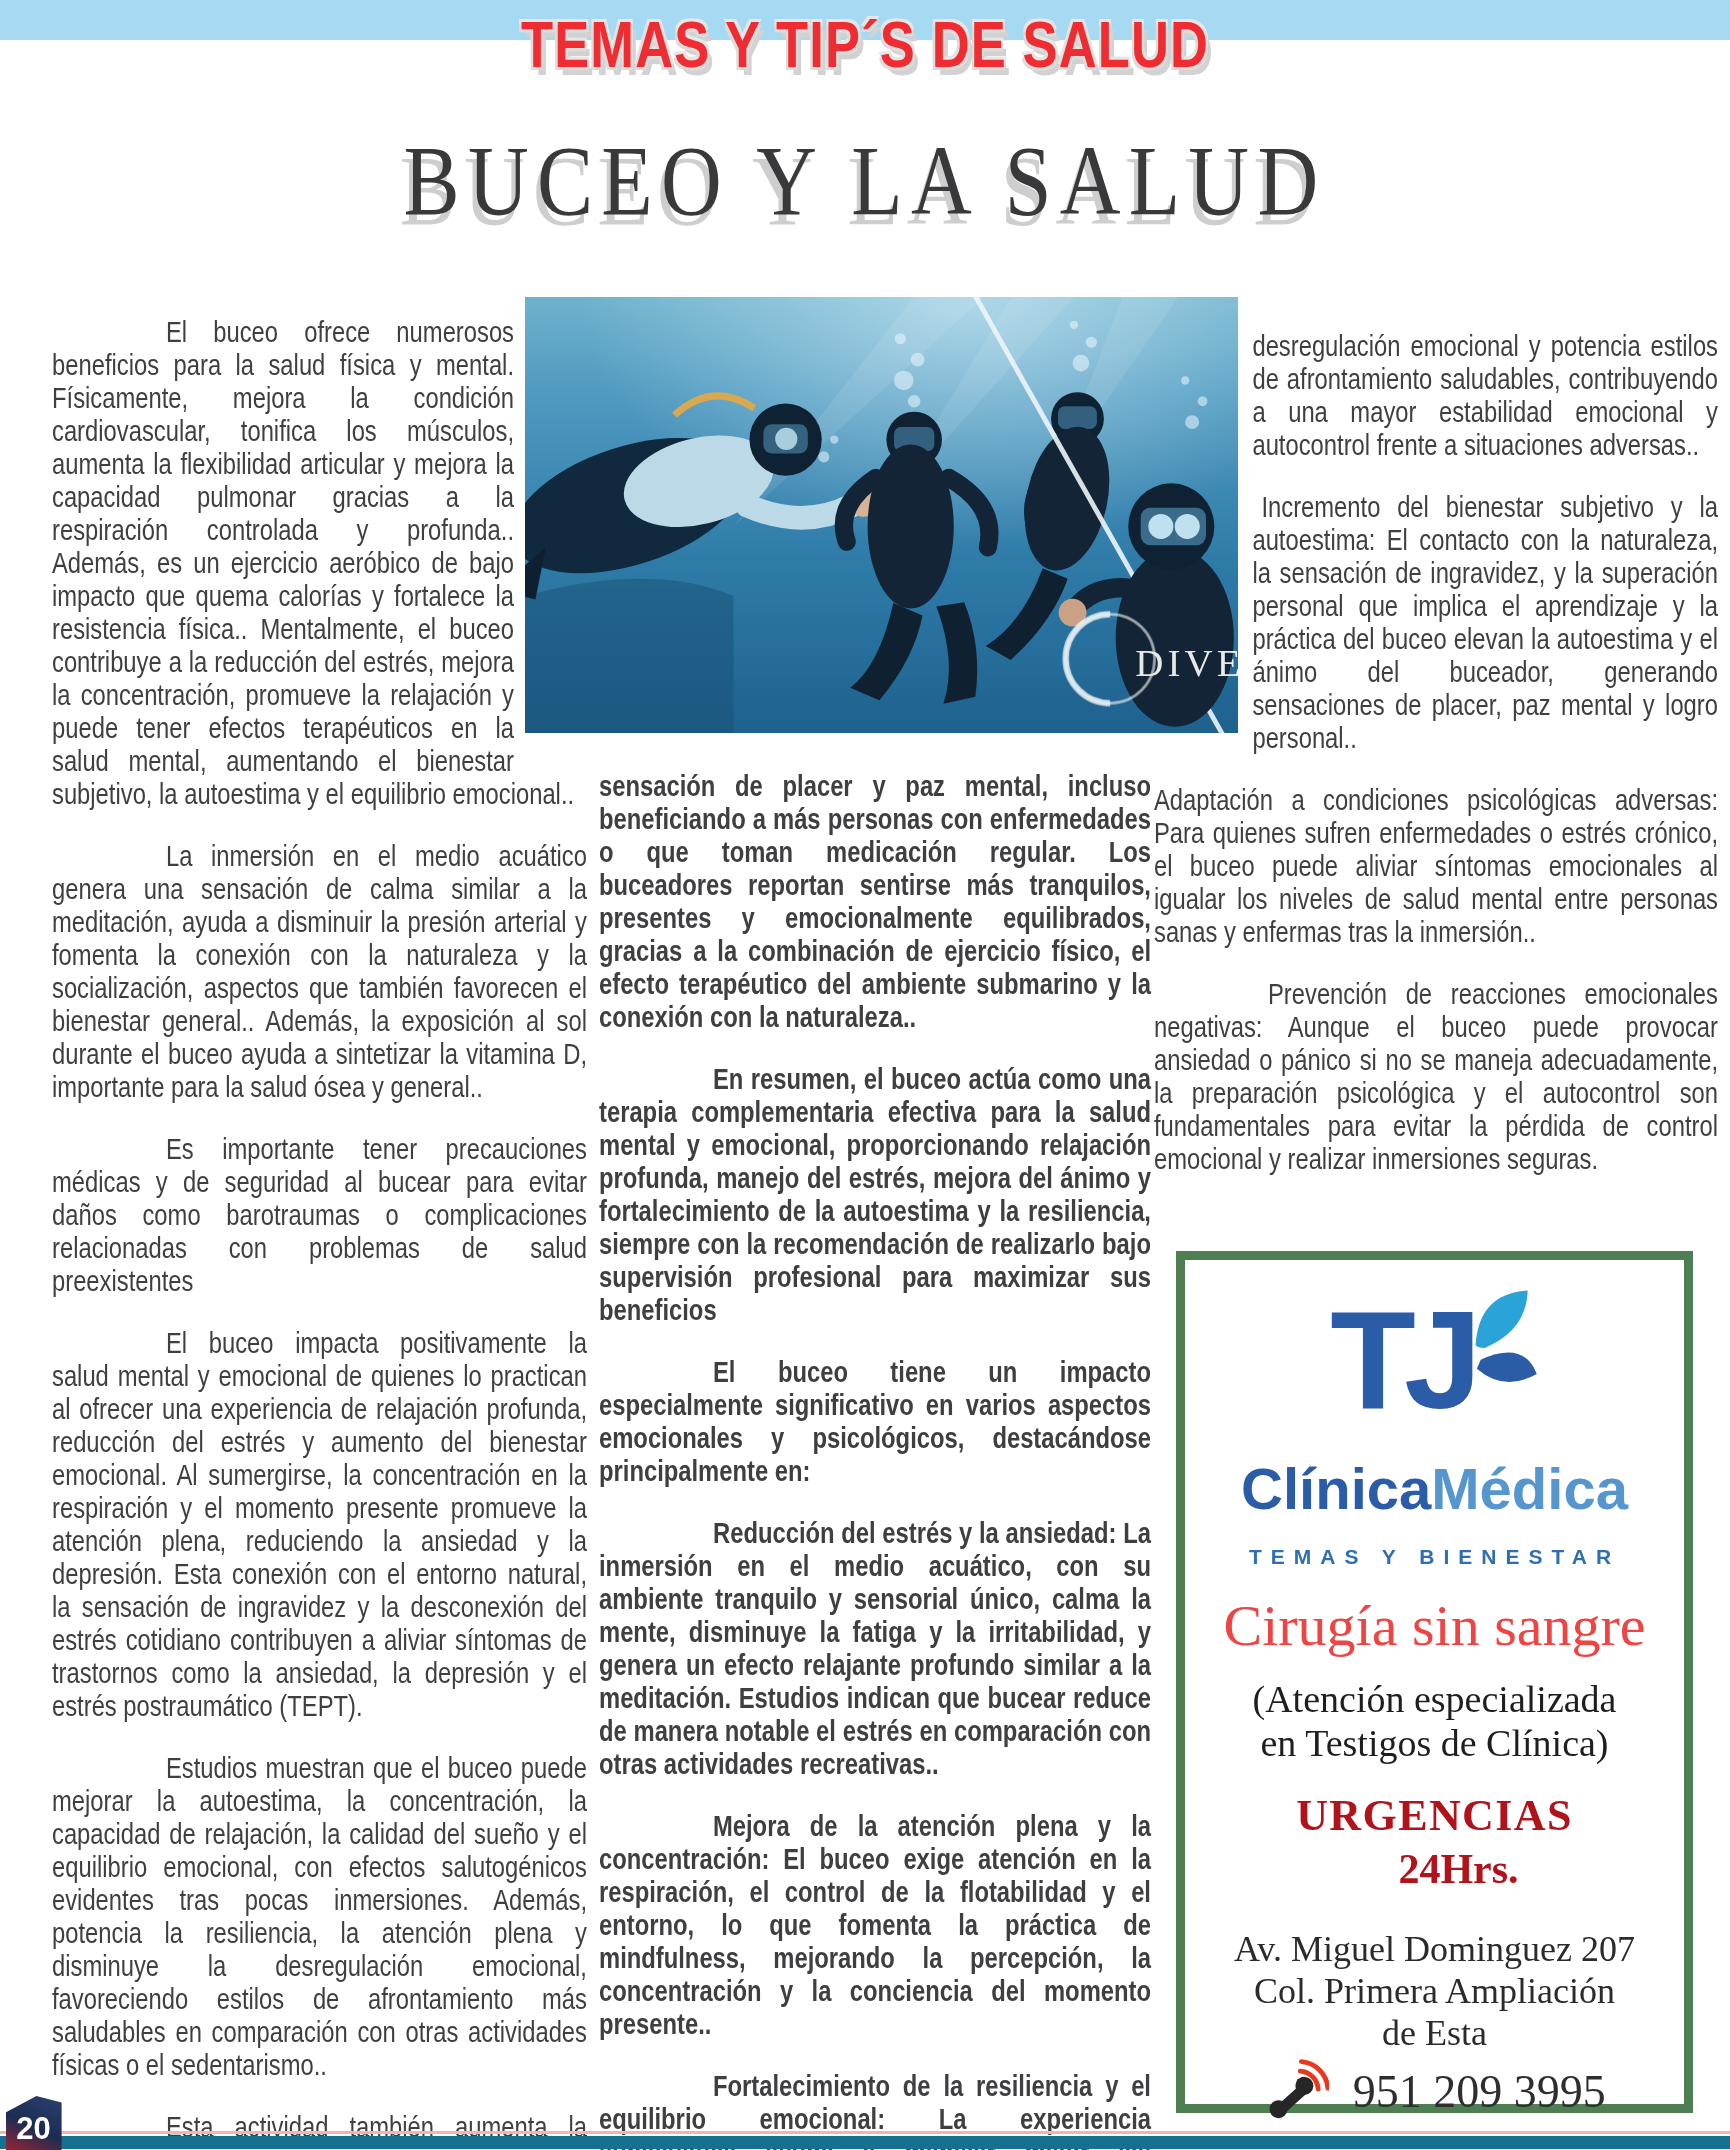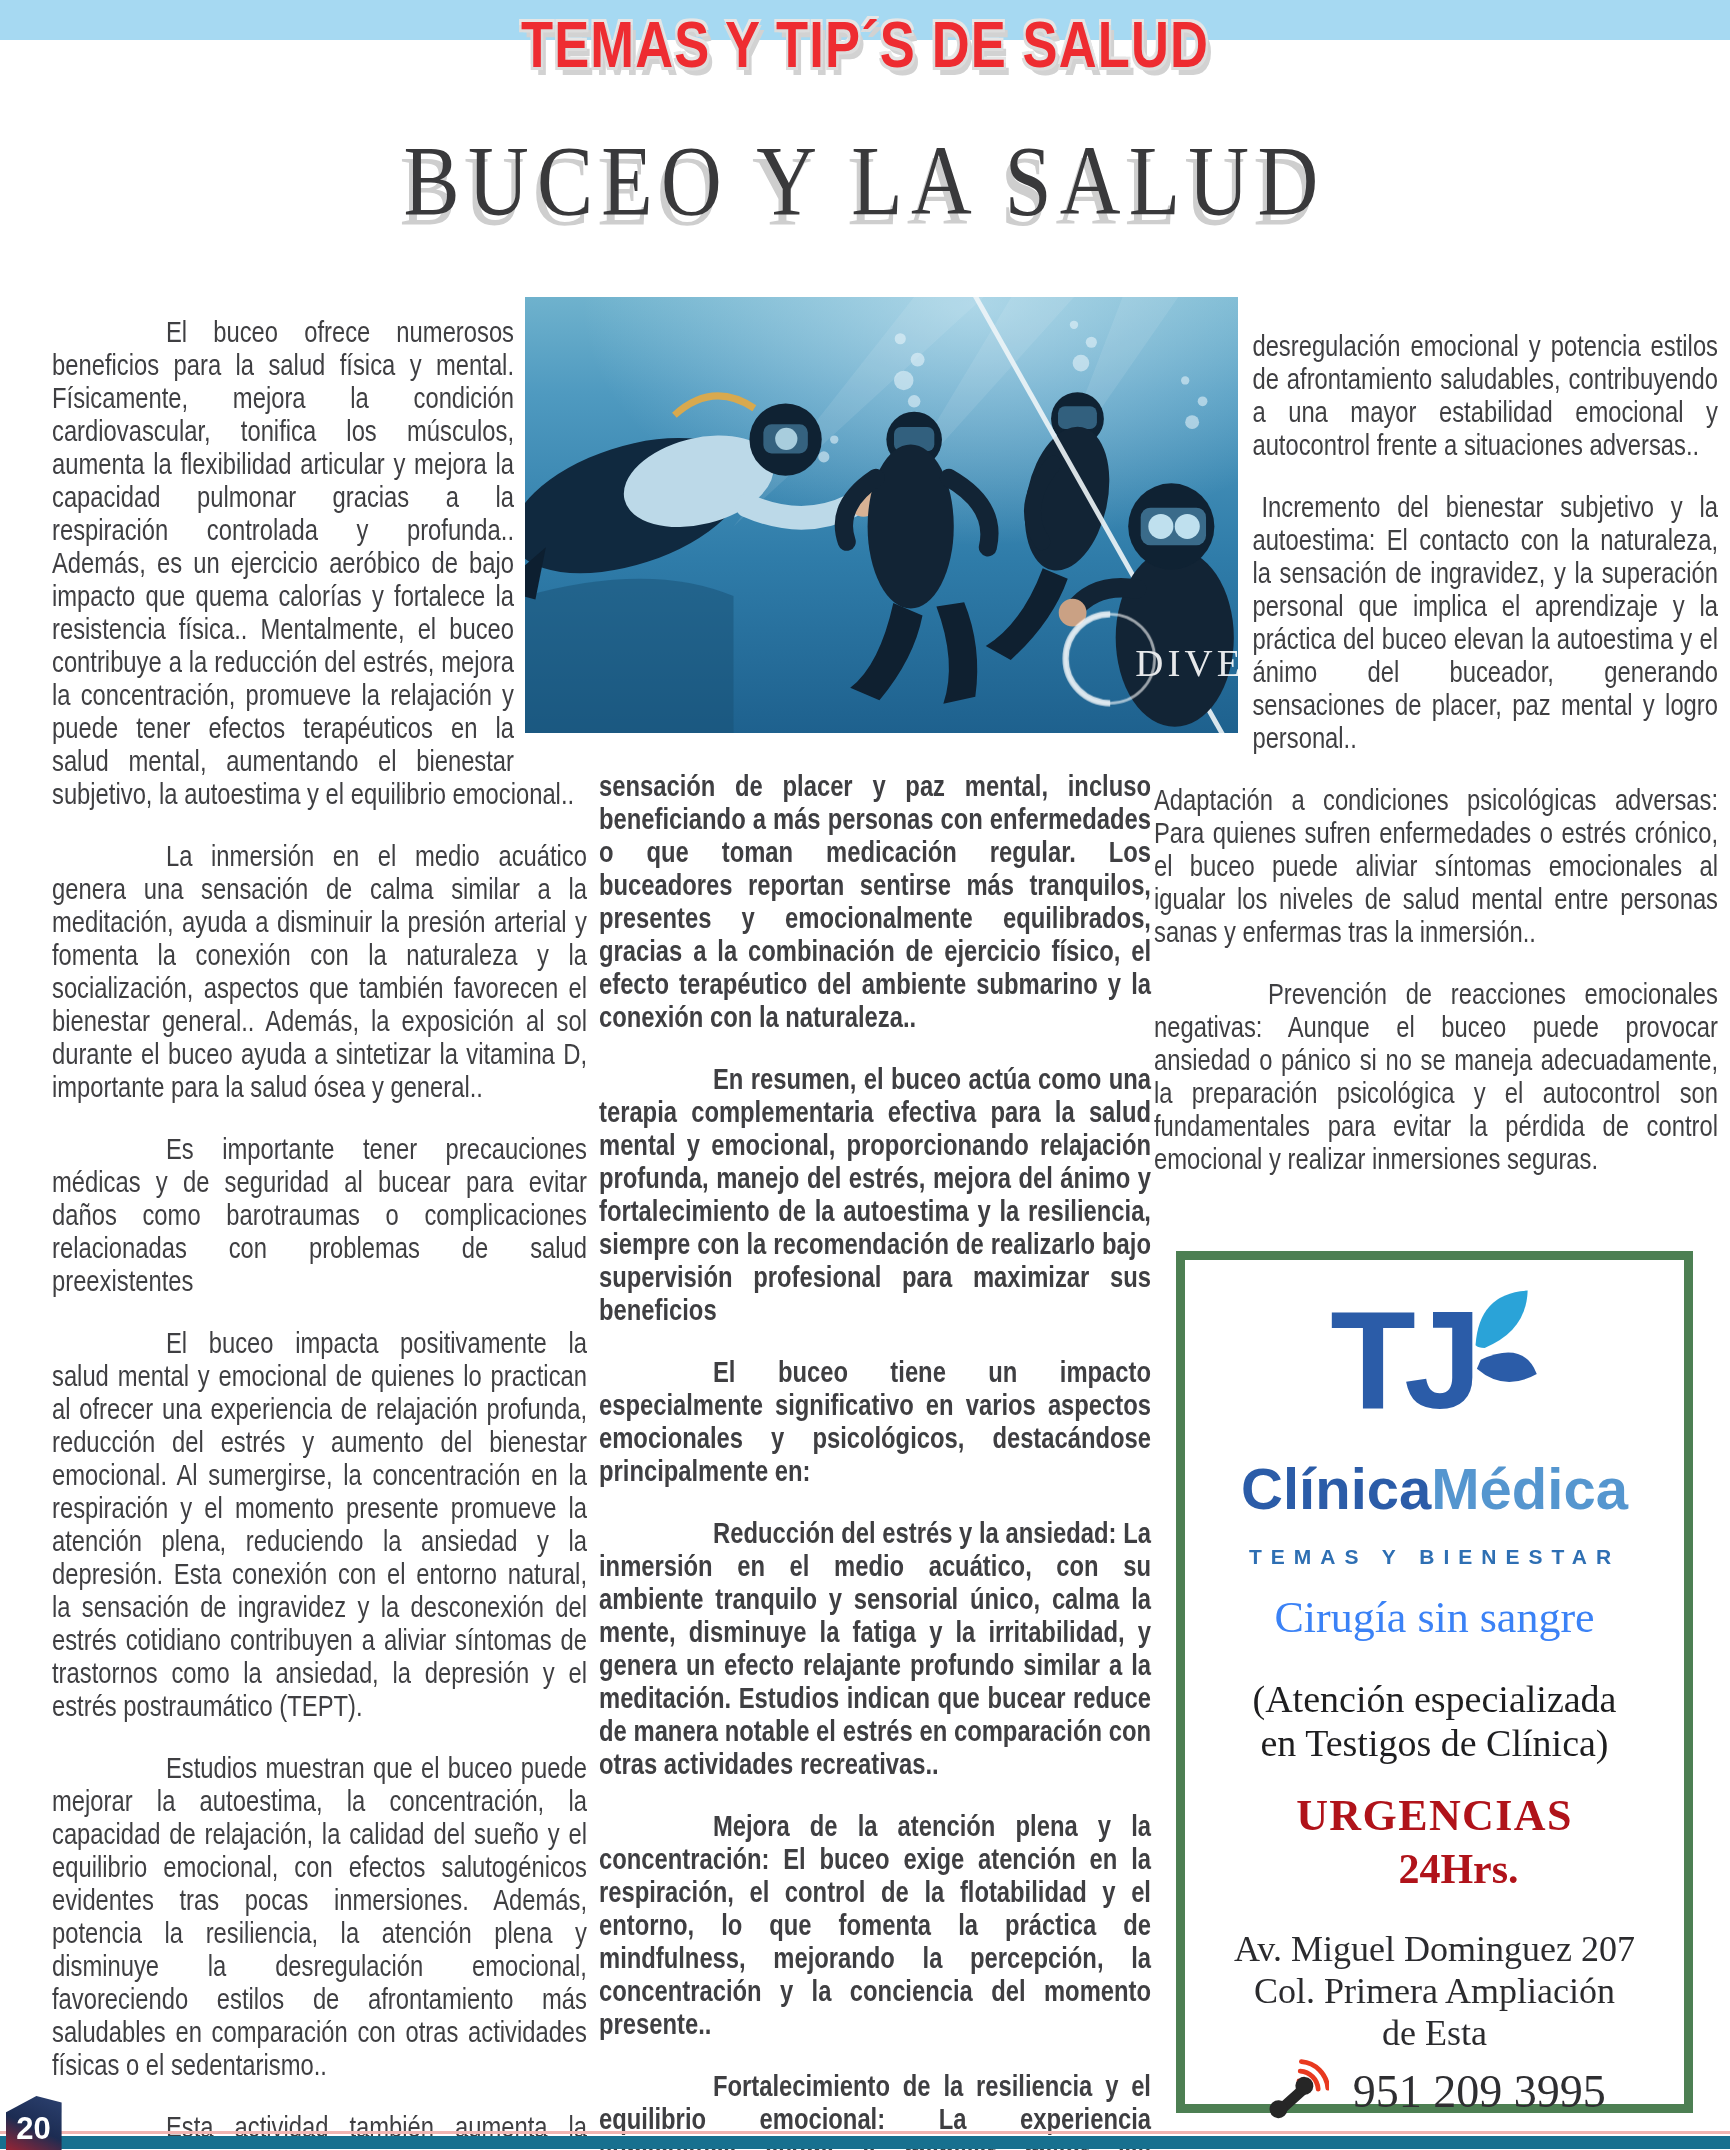--- a/index.html
+++ b/index.html
@@ -39,21 +39,21 @@
 
   
   .ad{position:absolute;left:1176px;top:1251px;width:517px;height:862px;
       box-sizing:border-box;border:9.7px solid #4d7f53;background:#ffffff;text-align:center;}
   .ad-item{position:absolute;left:0;width:100%;}
   .ad-logo{top:21px;height:156px;display:flex;justify-content:center;}
   .brand{top:195px;font-size:58px;white-space:nowrap;}
   .brand .b1{font-weight:bold;color:#2b5ca8;}
   .brand .b2{font-weight:bold;color:#5596cf;}
   .brand-tag{top:285px;font-size:21px;letter-spacing:9px;color:#2e6fb3;font-weight:bold;}
-  .headline{top:332px;font-family:"Liberation Serif",serif;font-size:44px;color:#3b82f6;}
+  .headline{top:332px;font-family:"Liberation Serif",serif;font-size:58px;color:#ef4444;}
   .subline{font-family:"Liberation Serif",serif;font-size:38px;color:#1e1e20;}
   .sub1{top:417px;} .sub2{top:461px;}
   .urg1{top:530px;font-family:"Liberation Serif",serif;font-weight:bold;font-size:44px;color:#b0131a;letter-spacing:1.4px;}
   .urg2{top:585px;font-family:"Liberation Serif",serif;font-weight:bold;font-size:42px;color:#b0131a;padding-left:24px;}
   .addr{font-family:"Liberation Serif",serif;font-size:36px;color:#2b2b2e;}
   .a1{top:668px;} .a2{top:710px;} .a3{top:752px;}
   .phone-row{top:798px;display:flex;align-items:center;justify-content:center;gap:23.6px;}
   .phone-num{font-family:"Liberation Serif",serif;font-size:46px;color:#2e2e31;}
 
   

